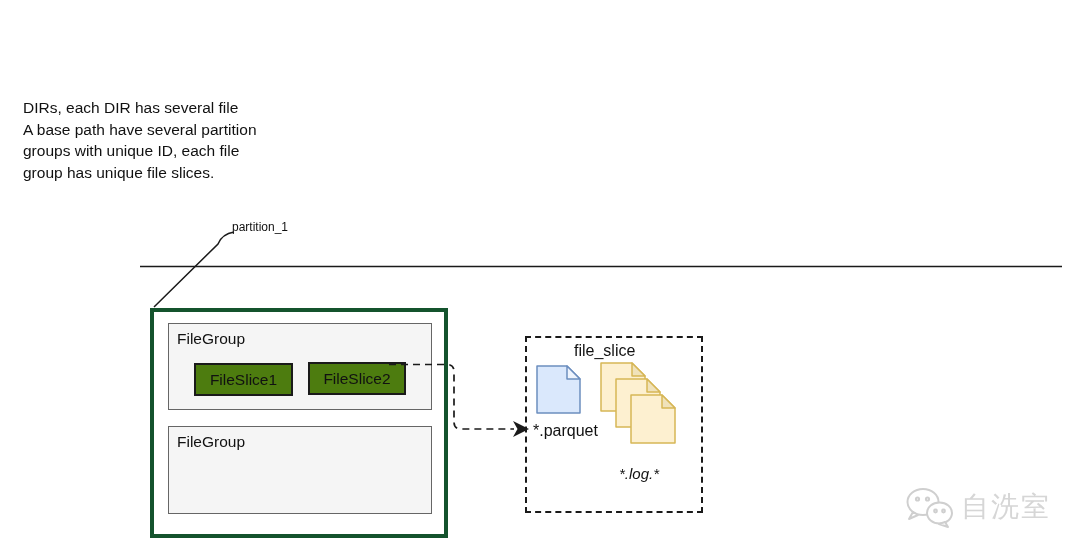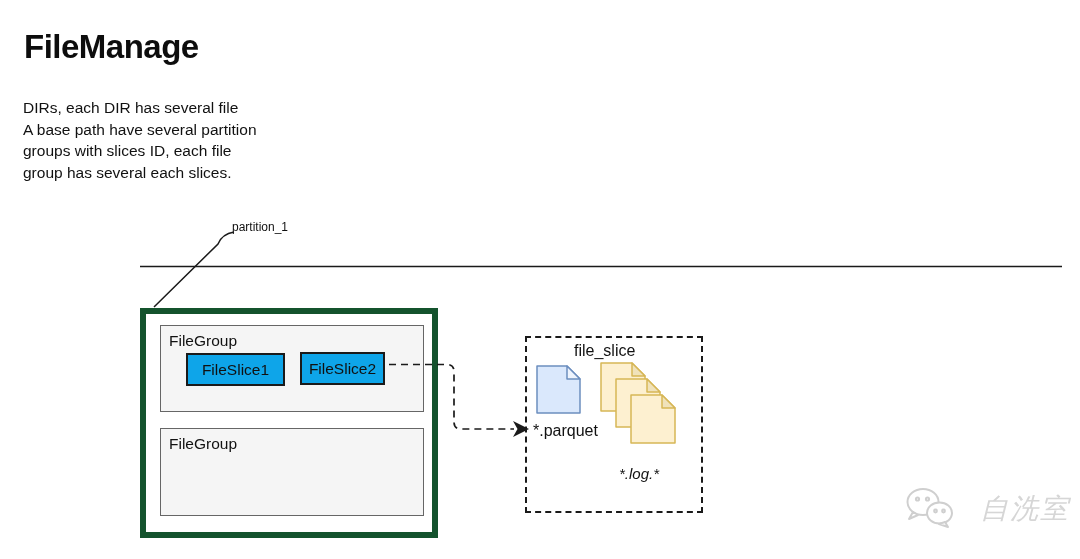--- a/index.html
+++ b/index.html
@@ -32,54 +32,55 @@
   }
   .partition-label {
     position: absolute;
     left: 232px;
     top: 220px;
     font-size: 12px;
     color: #111111;
   }
   .outer-box {
     position: absolute;
-    left: 140px;
+    left: 150px;
     top: 308px;
     width: 298px;
     height: 230px;
-    border: 6px solid #14532d;
+    border: 4px solid #14532d;
     background: #ffffff;
   }
   .file-group {
     position: absolute;
     background: var(--group-fill, #f5f5f5);
     border: 1px solid var(--group-border, #666666);
   }
   .file-group-1 { left: 14px; top: 11px; width: 264px; height: 87px; }
   .file-group-2 { left: 14px; top: 114px; width: 264px; height: 88px; }
   .file-group-label {
     position: absolute;
     left: 8px;
     top: 6px;
     font-size: 15.5px;
     color: #111111;
   }
   .file-slice {
     position: absolute;
     height: 33px;
-    background: #0ea5e9;
+    background: #4d7c0f;
     border: 2px solid #1a1a1a;
     display: flex;
     align-items: center;
     justify-content: center;
     font-size: 15.5px;
     color: #111111;
+    margin-top: 12px;
   }
   .file-slice-1 { left: 25px; top: 27px; width: 99px; }
-  .file-slice-2 { left: 139px; top: 26px; width: 85px; text-align: center; }
+  .file-slice-2 { left: 139px; top: 26px; width: 98px; text-align: center; }
   .dashed-box {
     position: absolute;
     left: 525px;
     top: 336px;
     width: 178px;
     height: 177px;
     border: 2px dashed #1a1a1a;
     background: #ffffff;
   }
   .dashed-box-label {
@@ -112,44 +113,42 @@
     top: 0;
     width: 1080px;
     height: 559px;
     pointer-events: none;
   }
   .watermark {
     position: absolute;
     left: 901px;
     top: 486px;
     display: flex;
-    align-items: flex-end;
-    gap: 25px;
-    font-style: italic;
+    align-items: center;
+    gap: 6px;
   }
   .watermark-text {
     font-size: 28px;
     font-weight: 500;
     color: var(--watermark, #d6d6d6);
     text-shadow: 1px 1px 0 #ffffff;
     letter-spacing: 2px;
   }
 </style>
 </head>
 <body>
 
 <div class="canvas">
 
-  <h1 class="title">FileManage</h1>
 
   <div class="description">
     <div>DIRs, each DIR has several file</div>
     <div>A base path have several partition</div>
-    <div>groups with slices ID, each file</div>
-    <div>group has several each slices.</div>
+    <div>groups with unique ID, each file</div>
+    <div>group has unique file slices.</div>
   </div>
 
   <span class="partition-label">partition_1</span>
 
   <div class="outer-box">
     <div class="file-group file-group-1">
       <span class="file-group-label">FileGroup</span>
       <div class="file-slice file-slice-1">FileSlice1</div>
       <div class="file-slice file-slice-2">FileSlice2</div>
     </div>

